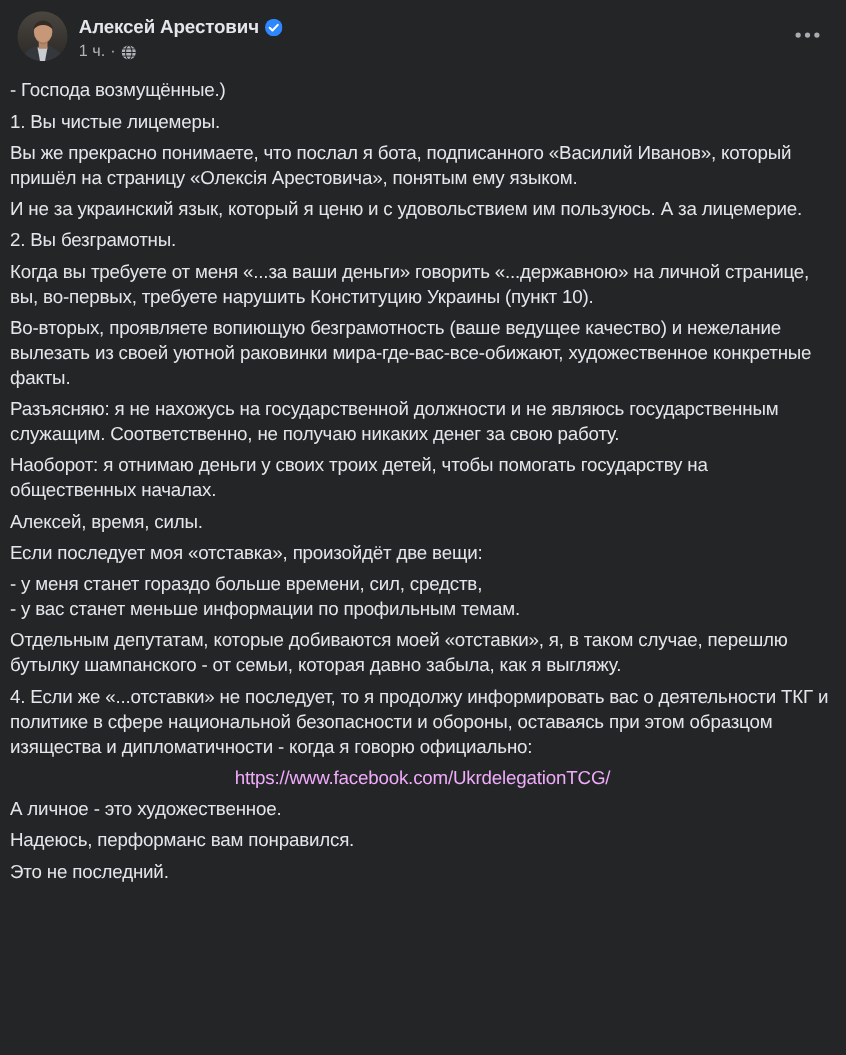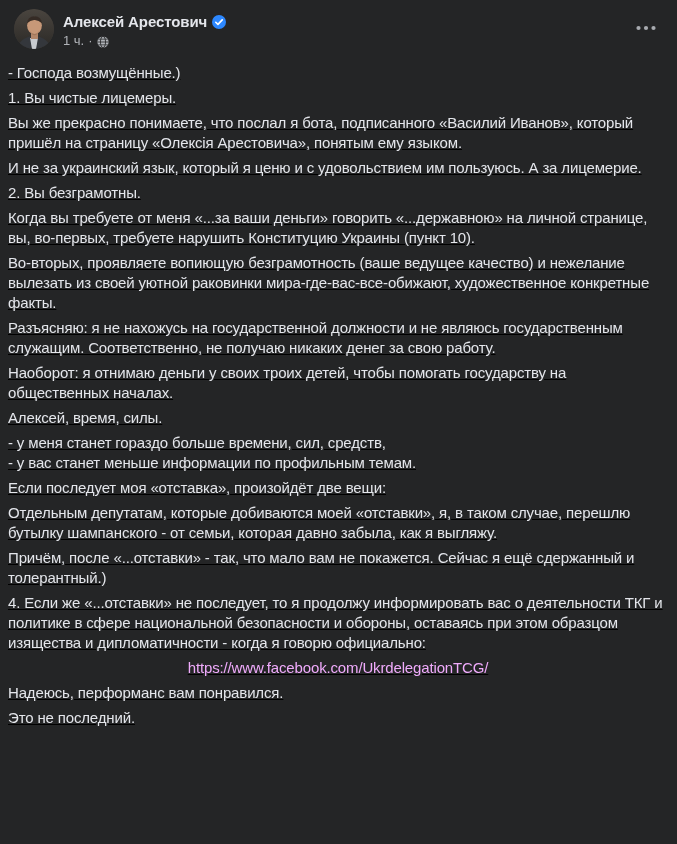--- a/index.html
+++ b/index.html
@@ -30,21 +30,21 @@
     margin-top:2px; font-size:13px; color:#b0b3b8; line-height:16px;
   }
   .meta-row .ts { cursor:pointer; }
   .globe { display:inline-flex; align-items:center; margin-top:1px; }
   .more {
     margin-left:auto; margin-top:13px; padding:2px 6px;
     cursor:pointer; border-radius:50%; display:flex; align-items:center;
   }
 
   
-  .content { padding:14px 9px 14px 8px;text-decoration:underline; }
+  .content { padding:14px 9px 14px 8px; }
   .para {
     font-size:15px; line-height:20px; color:#e4e6eb;
     letter-spacing:-0.15px;
     margin:0 0 5px 0;
     white-space:pre-line;
   }
   .para:last-child { margin-bottom:18px; }
   .para.link { color:#f0abfc; cursor:pointer;text-align:center; }
 </style>
 </head>
@@ -116,25 +116,25 @@
         <div class="para">- Господа возмущённые.)</div>
         <div class="para">1. Вы чистые лицемеры.</div>
         <div class="para">Вы же прекрасно понимаете, что послал я бота, подписанного «Василий Иванов», который пришёл на страницу «Олексія Арестовича», понятым ему языком.</div>
         <div class="para">И не за украинский язык, который я ценю и с удовольствием им пользуюсь. А за лицемерие.</div>
         <div class="para">2. Вы безграмотны.</div>
         <div class="para">Когда вы требуете от меня «...за ваши деньги» говорить «...державною» на личной странице, вы, во-первых, требуете нарушить Конституцию Украины (пункт 10).</div>
         <div class="para">Во-вторых, проявляете вопиющую безграмотность (ваше ведущее качество) и нежелание вылезать из своей уютной раковинки мира-где-вас-все-обижают, художественное конкретные факты.</div>
         <div class="para">Разъясняю: я не нахожусь на государственной должности и не являюсь государственным служащим. Соответственно, не получаю никаких денег за свою работу.</div>
         <div class="para">Наоборот: я отнимаю деньги у своих троих детей, чтобы помогать государству на общественных началах.</div>
         <div class="para">Алексей, время, силы.</div>
+        <div class="para">Если последует моя «отставка», произойдёт две вещи:</div>
         <div class="para">- у меня станет гораздо больше времени, сил, средств,
 - у вас станет меньше информации по профильным темам.</div>
-        <div class="para">Если последует моя «отставка», произойдёт две вещи:</div>
         <div class="para">Отдельным депутатам, которые добиваются моей «отставки», я, в таком случае, перешлю бутылку шампанского - от семьи, которая давно забыла, как я выгляжу.</div>
-        <div class="para">Причём, после «...отставки» - так, что мало вам не покажется. Сейчас я ещё сдержанный и толерантный.)</div>
         <div class="para">4. Если же «...отставки» не последует, то я продолжу информировать вас о деятельности ТКГ и политике в сфере национальной безопасности и обороны, оставаясь при этом образцом изящества и дипломатичности - когда я говорю официально:</div>
         <div class="para link">https://www.facebook.com/UkrdelegationTCG/</div>
+        <div class="para">А личное - это художественное.</div>
         <div class="para">Надеюсь, перформанс вам понравился.</div>
         <div class="para">Это не последний.</div>
       </div>
   </div>
 
 </div>
 
 </body></html>

